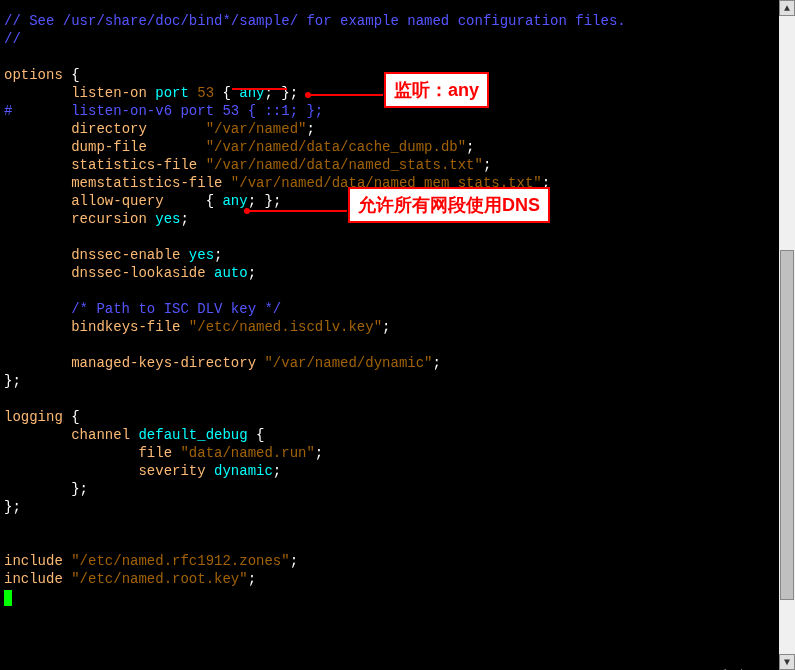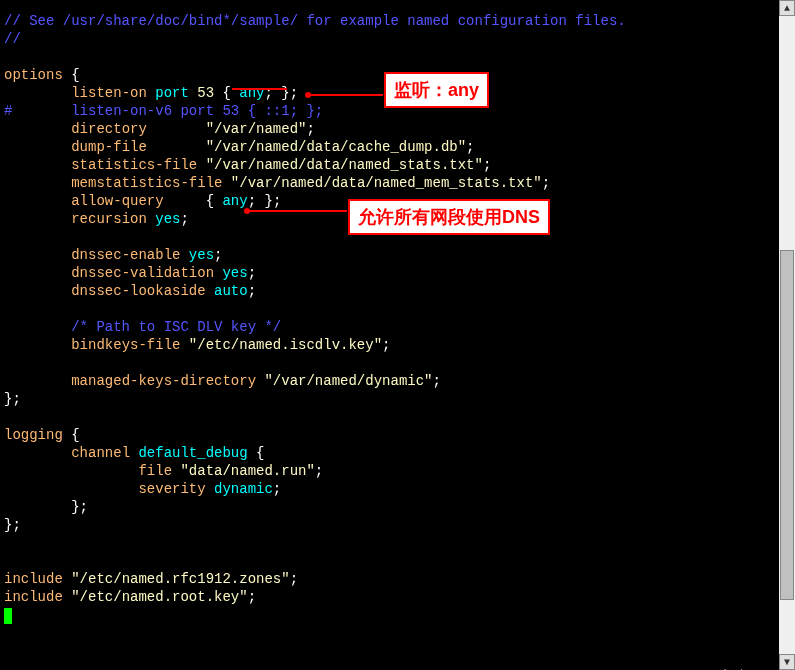--- a/index.html
+++ b/index.html
@@ -19,21 +19,21 @@
     }
     .editor {
       padding: 12px 4px;
       line-height: 18px;
       position: relative;
     }
     .line {
       white-space: pre;
       min-height: 18px;
     }
-    .magenta { color: #fef9c3; }
+    .magenta { color: #a16207; }
     .cyan { color: #00ffff; text-align: right; }
     .yellow { color: #fdba74; }
     .blue { color: #5555ff; }
     .white { color: #ffffff; }
     .annotation-box {
       position: absolute;
       border: 2px solid #ff0000;
       background: #fff;
       color: #ff0000;
       font-family: sans-serif;
@@ -117,21 +117,20 @@
     <div class="line"><span class="white">        </span><span class="yellow">listen-on </span><span class="cyan">port </span><span class="magenta">53 </span><span class="white">{ </span><span class="cyan">any</span><span class="white">; };</span></div>
     <div class="line"><span class="blue">#       listen-on-v6 port 53 { ::1; };</span></div>
     <div class="line"><span class="white">        </span><span class="yellow">directory       </span><span class="magenta">"/var/named"</span><span class="white">;</span></div>
     <div class="line"><span class="white">        </span><span class="yellow">dump-file       </span><span class="magenta">"/var/named/data/cache_dump.db"</span><span class="white">;</span></div>
     <div class="line"><span class="white">        </span><span class="yellow">statistics-file </span><span class="magenta">"/var/named/data/named_stats.txt"</span><span class="white">;</span></div>
     <div class="line"><span class="white">        </span><span class="yellow">memstatistics-file </span><span class="magenta">"/var/named/data/named_mem_stats.txt"</span><span class="white">;</span></div>
     <div class="line"><span class="white">        </span><span class="yellow">allow-query     </span><span class="white">{ </span><span class="cyan">any</span><span class="white">; };</span></div>
     <div class="line"><span class="white">        </span><span class="yellow">recursion </span><span class="cyan">yes</span><span class="white">;</span></div>
     <div class="line"></div>
     <div class="line"><span class="white">        </span><span class="yellow">dnssec-enable </span><span class="cyan">yes</span><span class="white">;</span></div>
-    <div class="line"><span class="white">        </span><span class="yellow">dnssec-validation </span><span class="cyan">yes</span><span class="white">;</span></div>
     <div class="line"><span class="white">        </span><span class="yellow">dnssec-lookaside </span><span class="cyan">auto</span><span class="white">;</span></div>
     <div class="line"></div>
     <div class="line"><span class="blue">        /* Path to ISC DLV key */</span></div>
     <div class="line"><span class="white">        </span><span class="yellow">bindkeys-file </span><span class="magenta">"/etc/named.iscdlv.key"</span><span class="white">;</span></div>
     <div class="line"></div>
     <div class="line"><span class="white">        </span><span class="yellow">managed-keys-directory </span><span class="magenta">"/var/named/dynamic"</span><span class="white">;</span></div>
     <div class="line"><span class="white">};</span></div>
     <div class="line"></div>
     <div class="line"><span class="yellow">logging </span><span class="white">{</span></div>
     <div class="line"><span class="white">        </span><span class="yellow">channel </span><span class="cyan">default_debug </span><span class="white">{</span></div>
@@ -146,21 +145,21 @@
     <div class="line"><span class="cursor"></span></div>
   </div>
 
 <div class="annotation-underline" style="top:72px; left:232px; width:55px;"></div>
 <div class="annotation-dot" style="top:92px; left:305px;"></div>
 <div class="annotation-line" style="top:94px; left:308px; width:75px; height:2px;"></div>
 <div class="annotation-box" style="top:72px; left:384px;">监听：any</div>
 
 <div class="annotation-dot" style="top:208px; left:244px;"></div>
 <div class="annotation-line" style="top:210px; left:247px; width:100px; height:2px;"></div>
-<div class="annotation-box" style="top:199px; left:348px;text-align:right;">允许所有网段使用DNS</div>
+<div class="annotation-box" style="top:187px; left:348px;text-align:right;">允许所有网段使用DNS</div>
 
 <div class="scrollbar">
   <div class="scrollbar-arrow" style="top:0;">▲</div>
   <div class="scrollbar-thumb" style="top:250px; height:350px;"></div>
   <div class="scrollbar-arrow" style="bottom:0;">▼</div>
 </div>
 
 <div class="status-bar">
   <span>"/etc/named.conf"</span> <span>40L, 950C</span><span>                                          </span><span>40,0-1</span><span>        </span><span>底端</span>
 </div>

